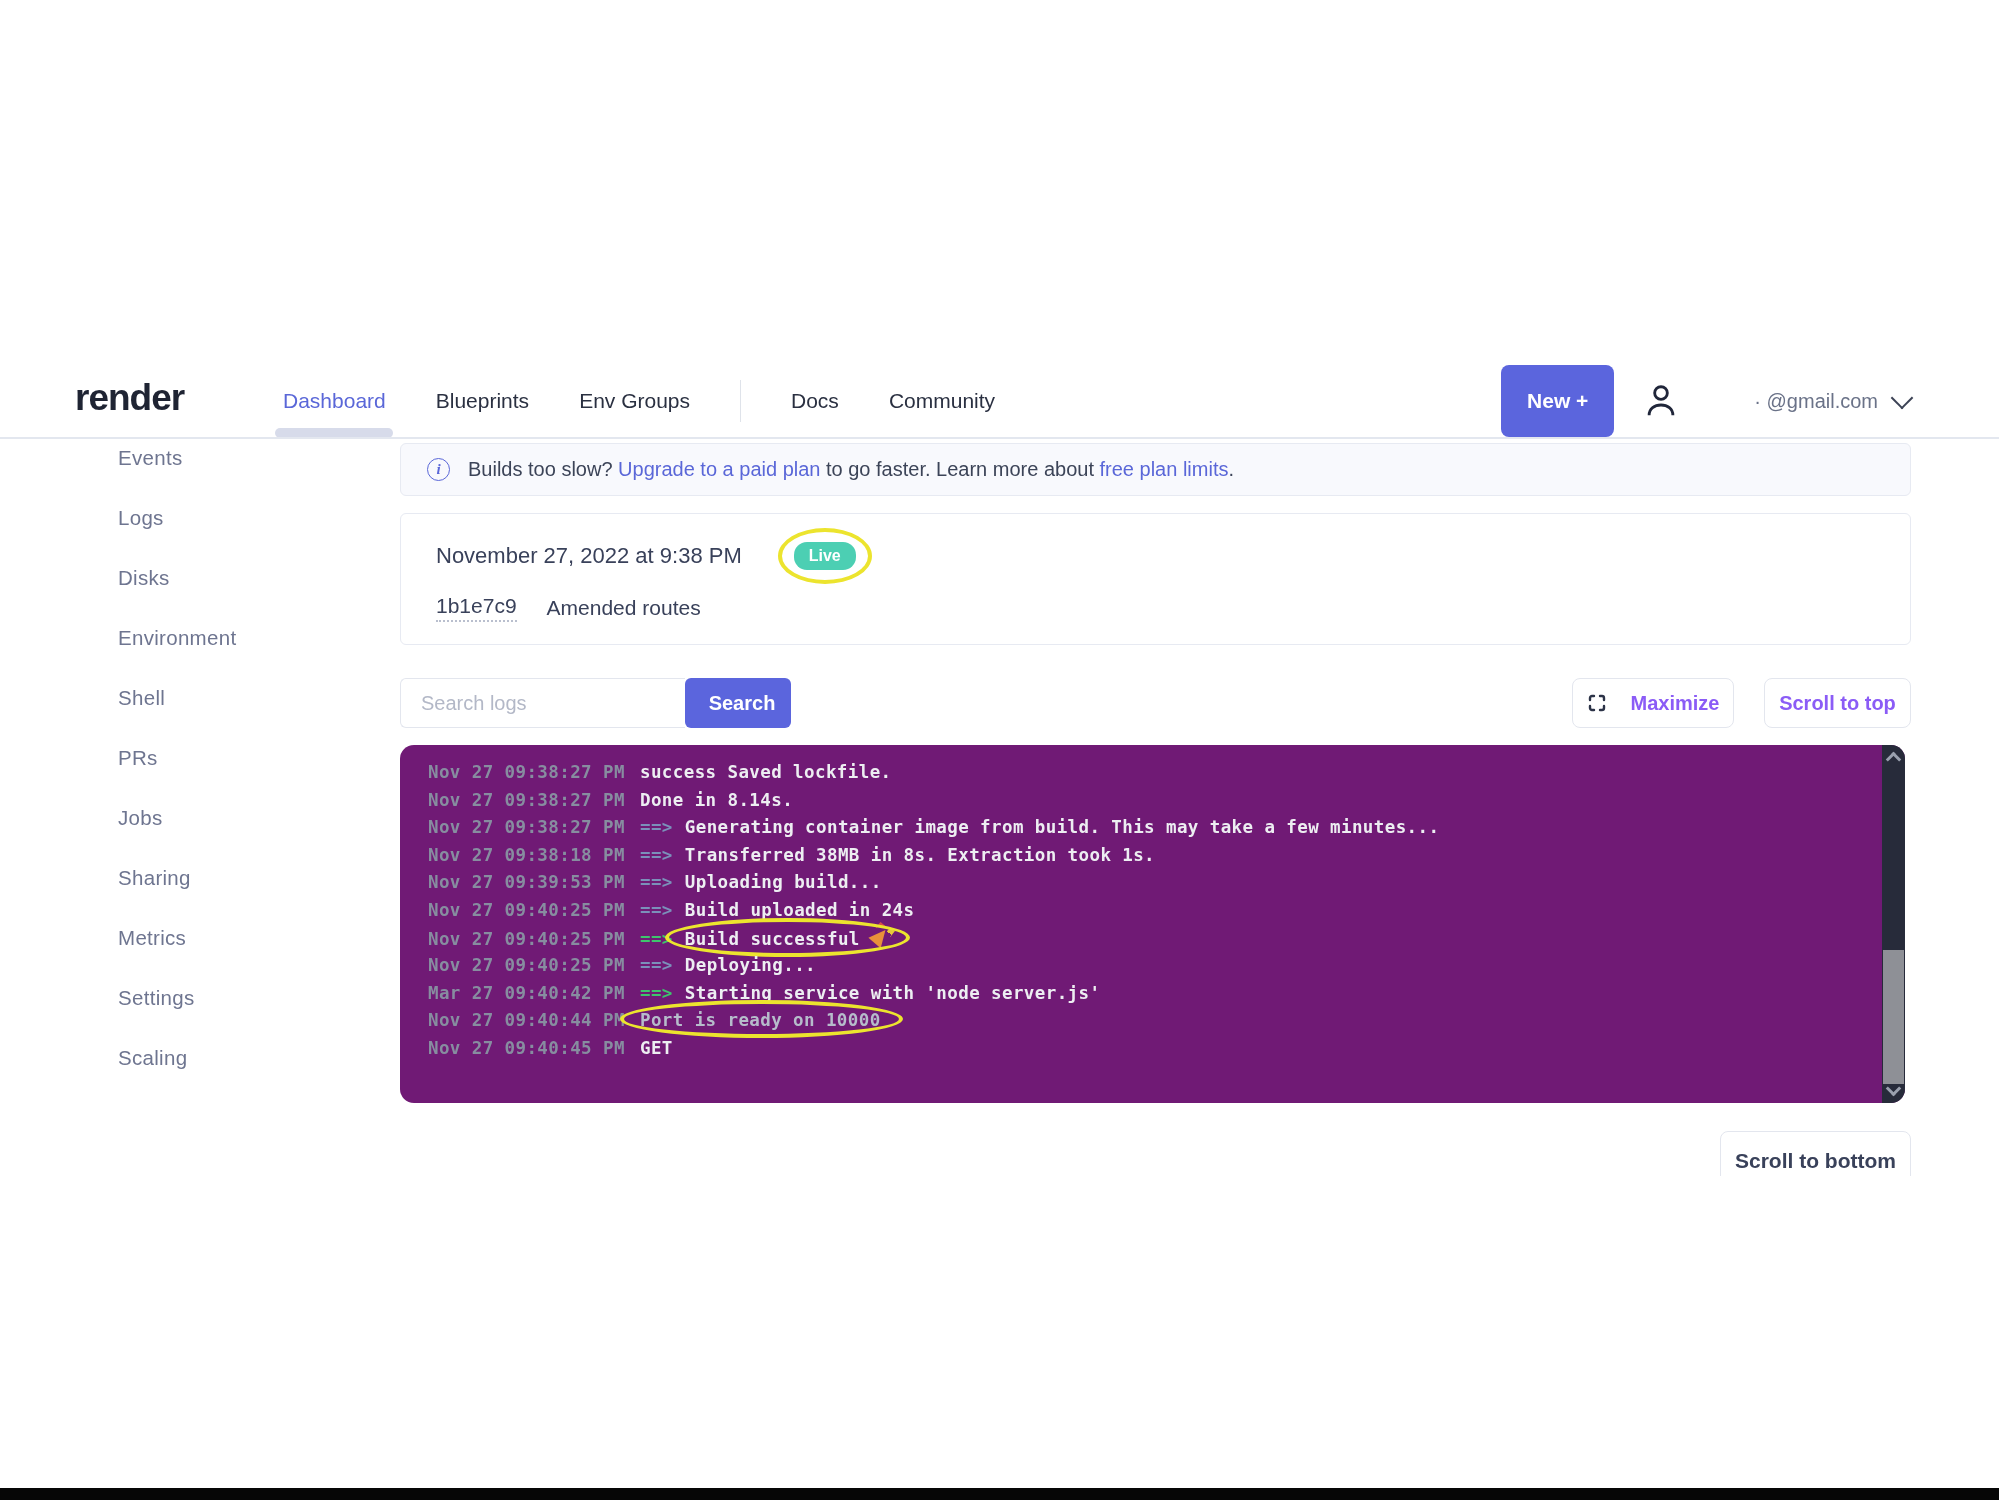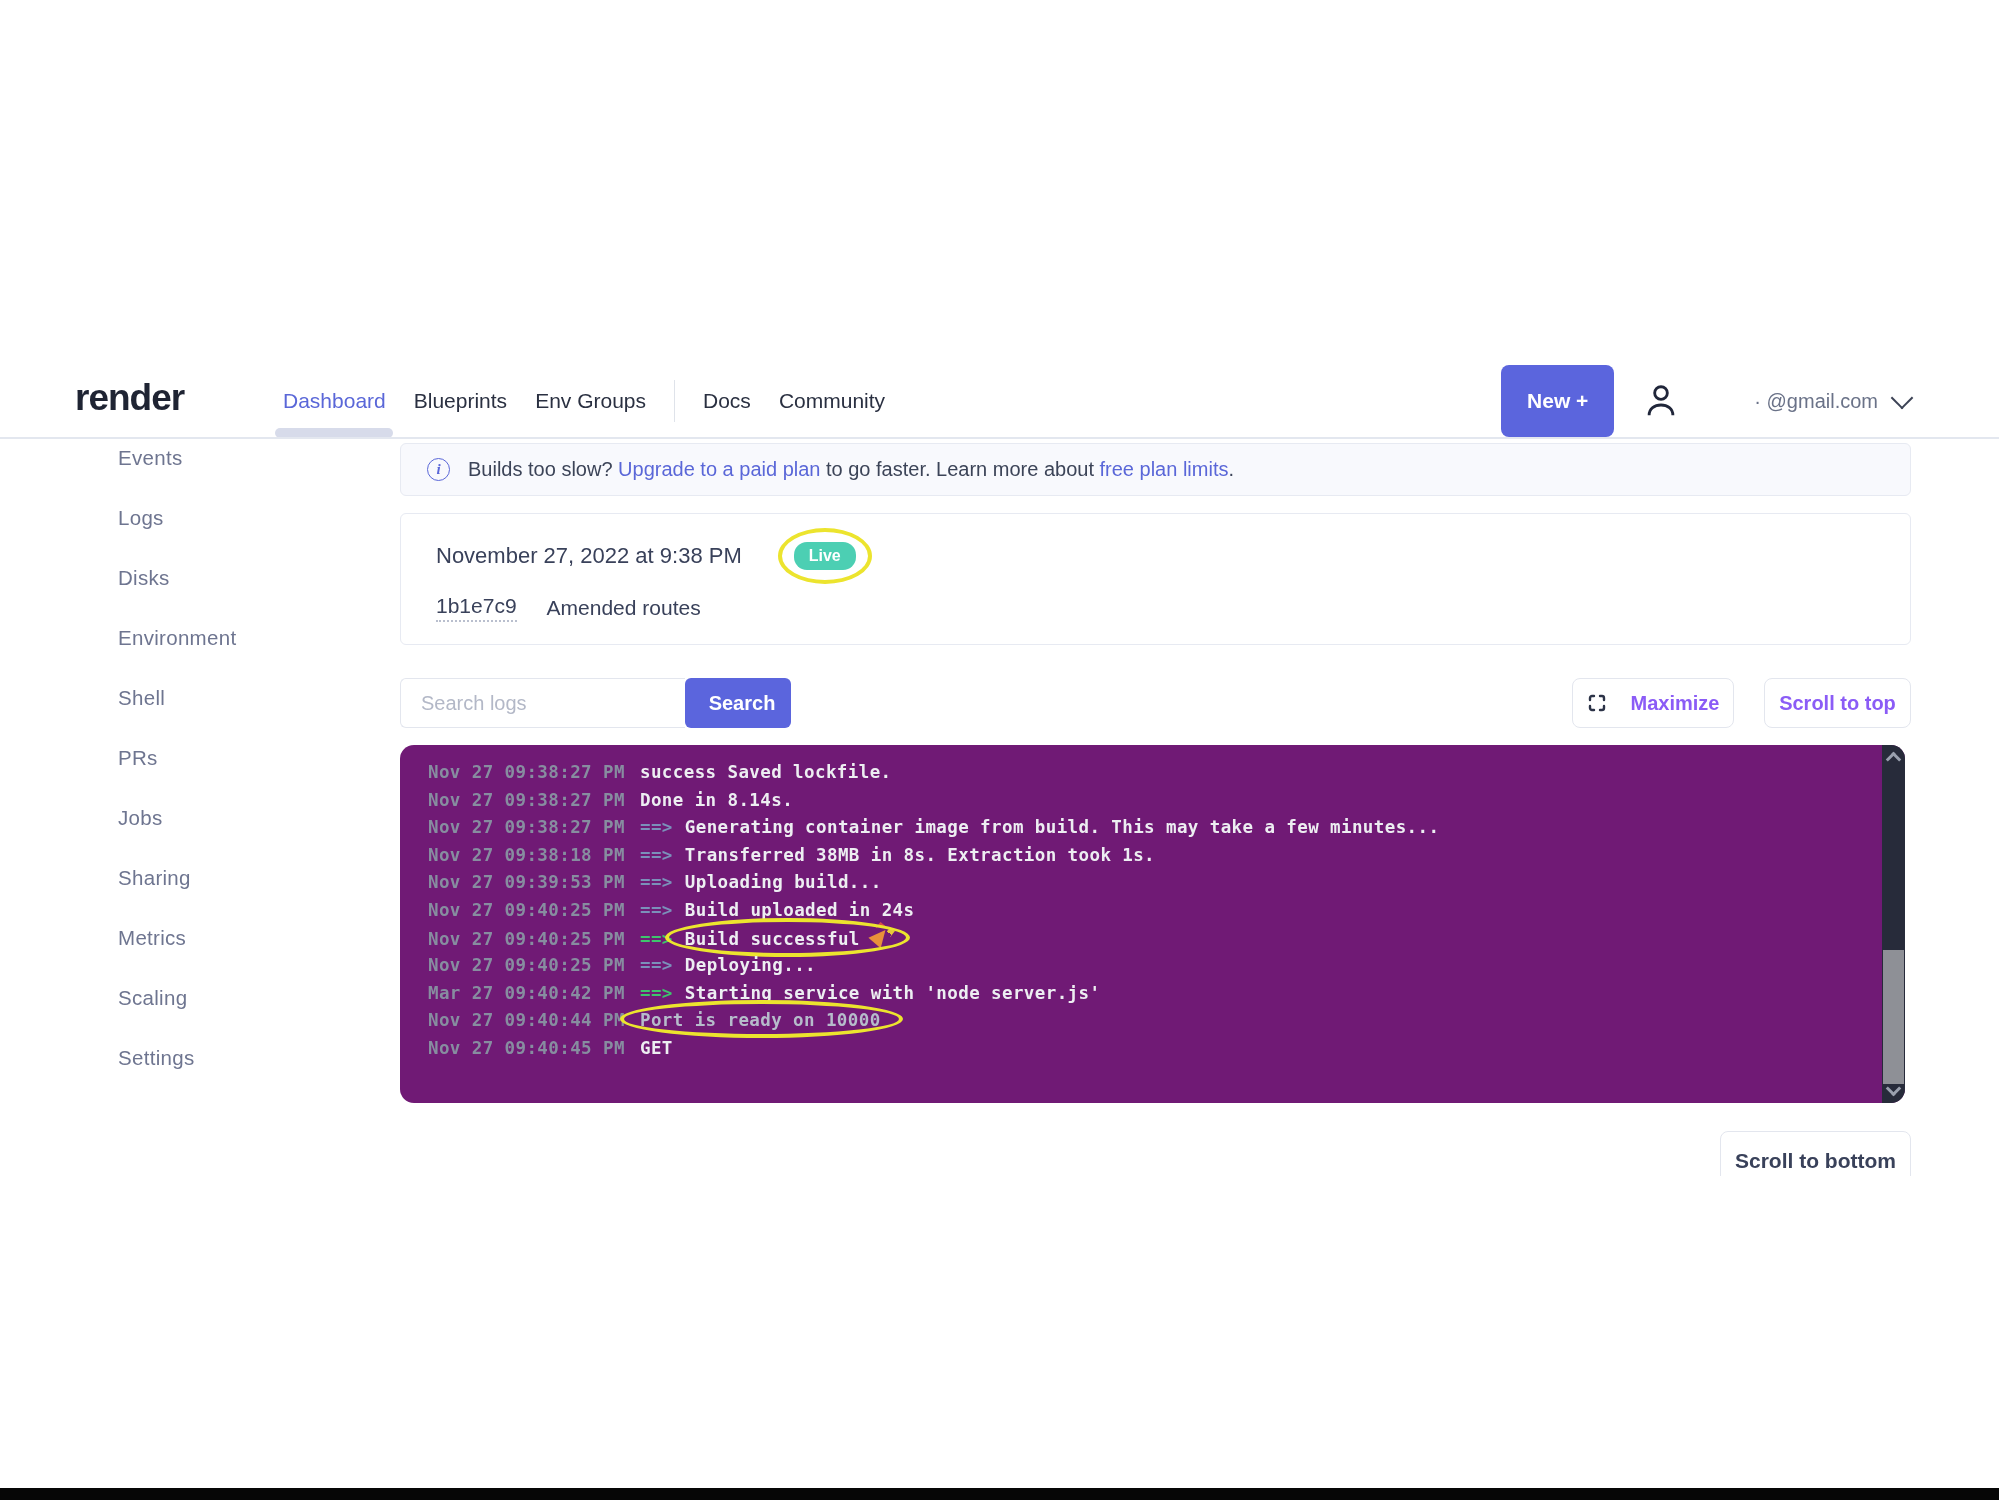--- a/index.html
+++ b/index.html
@@ -4,21 +4,21 @@
 <style>
   * { margin:0; padding:0; box-sizing:border-box; }
   html,body { background:#ffffff; }
   body { font-family:"Liberation Sans", sans-serif; }
   #screen { position:relative; width:1999px; height:1500px; background:#fff; overflow:hidden; }
 
   
   .navbar { position:absolute; left:0; top:365px; width:100%; height:72px; background:#fff; }
   .nav-divider-line { position:absolute; left:0; top:437px; width:100%; height:2px; background:#e3e7ef; }
   .logo { position:absolute; left:75px; top:12px; font-size:37px; font-weight:800; color:#1f2433; letter-spacing:-1px; }
-  .nav-items { position:absolute; left:283px; top:0; height:72px; display:flex; align-items:center; gap:28px; }
+  .nav-items { position:absolute; left:283px; top:0; height:72px; display:flex; align-items:center; gap:50px; }
   .nav-item { font-size:21px; color:#2a3041; cursor:pointer; white-space:nowrap; }
   .nav-item.active { color:#5a67d8; }
   .nav-vdiv { width:1px; height:42px; background:#dfe3ea; }
   .tab-indicator { position:absolute; left:275px; top:428px; width:118px; height:10px; background:#d7dbea; border-radius:5px; }
 
   .nav-right { position:absolute; right:89px; top:0; height:72px; display:flex; align-items:center; gap:28px; }
   .new-btn { background:#5b65dd; color:#fff; font-size:21px; font-weight:600; border:none; border-radius:8px;
              padding:24px 26px; cursor:pointer; }
   .person-icon { width:38px; height:38px; display:block; }
   .account { display:flex; align-items:center; gap:16px; cursor:pointer; margin-left:46px; }
@@ -133,22 +133,22 @@
   <div class="sidebar" id="sidebar-list">
       <div class="side-item">Events</div>
       <div class="side-item">Logs</div>
       <div class="side-item">Disks</div>
       <div class="side-item">Environment</div>
       <div class="side-item">Shell</div>
       <div class="side-item">PRs</div>
       <div class="side-item">Jobs</div>
       <div class="side-item">Sharing</div>
       <div class="side-item">Metrics</div>
+      <div class="side-item">Settings</div>
       <div class="side-item">Scaling</div>
-      <div class="side-item">Settings</div>
     </div>
 
   <div class="main">
 
     <div class="banner">
       <span class="info-icon">i</span>
       <span class="banner-text">
         <span>Builds too slow? </span><a>Upgrade to a paid plan</a><span> to go faster. Learn more about </span><a>free plan limits</a><span>.</span>
       </span>
     </div>

